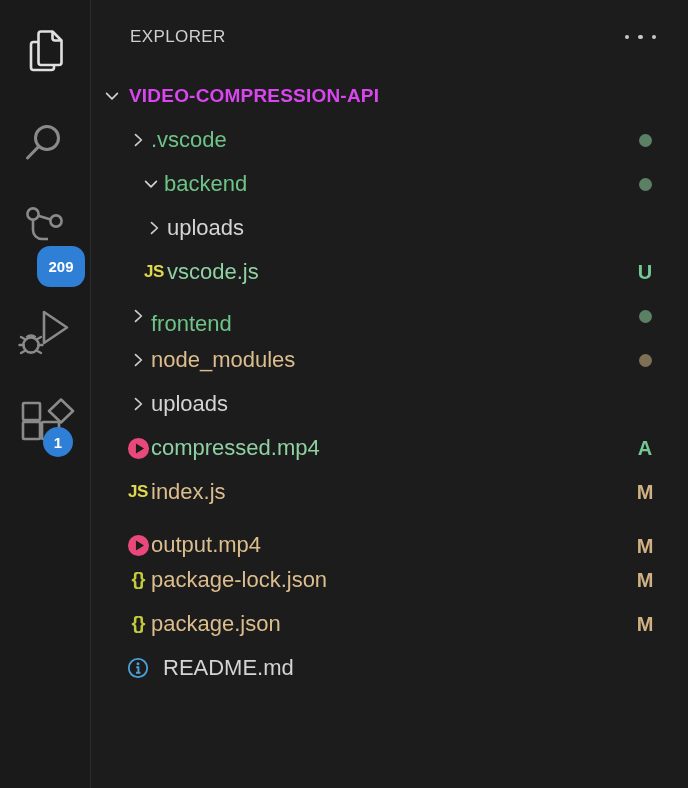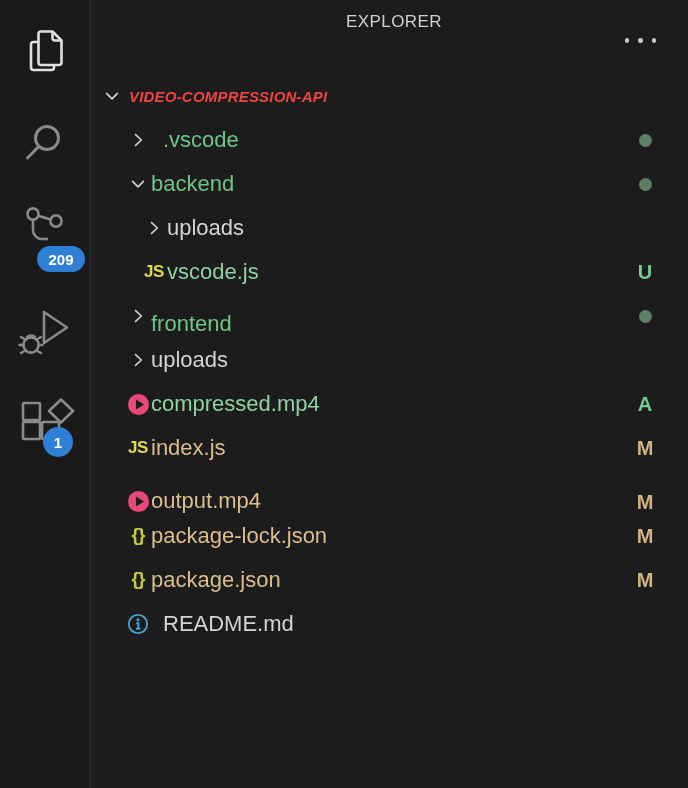--- a/index.html
+++ b/index.html
@@ -13,42 +13,41 @@
   .activitybar{
     position:absolute;left:0;top:0;width:91px;height:788px;
     background:#1a1a1a;border-right:1px solid #2e2e2e;
   }
   .ab-item{position:absolute;display:block;}
   .ab-badge{
     position:absolute;background:var(--accent-badge,#2f7fd6);color:#fff;
     font-weight:700;display:flex;align-items:center;justify-content:center;
     font-size:15px;letter-spacing:0;
   }
-  .ab-badge.pill{left:37px;top:246px;width:48px;height:26px;border-radius:13px;text-align:right;}
+  .ab-badge.pill{left:37px;top:246px;width:48px;height:41px;border-radius:13px;text-align:right;}
   .ab-badge.round{left:43px;top:427px;width:30px;height:30px;border-radius:50%;font-size:15px;}
   
   .sidebar{position:absolute;left:92px;top:0;width:596px;height:788px;background:#1c1c1c;}
   .side-header{
     margin-top:12px;height:50px;display:flex;align-items:center;
-    padding-left:38px;padding-right:30px;flex-direction:column;
+    padding-left:38px;padding-right:30px;
   }
   .side-header .hdr-label{
     font-size:17px;color:#d0d0d0;letter-spacing:.4px;flex:0 0 auto;
   }
   .more-dots{margin-left:auto;display:flex;gap:9px;align-items:center;cursor:pointer;padding:6px 2px;}
   .more-dots span{width:4.5px;height:4.5px;border-radius:50%;background:#c8c8c8;display:block;}
   .section-title{
     margin-top:12px;height:44px;display:flex;align-items:center;
     padding-left:11px;cursor:pointer;
   }
   .section-title .twisty{width:18px;height:18px;flex:0 0 auto;margin-right:8px;display:flex;align-items:center;justify-content:center;}
   .section-title .title-label{
-    font-size:15px;font-weight:700;color:#ef4444;letter-spacing:.2px;
+    font-size:19px;font-weight:700;color:#d946ef;letter-spacing:.2px;
     white-space:nowrap;
-    font-style:italic;
   }
   
   .tree{width:100%;}
   .row{
     height:44px;display:flex;align-items:center;padding-right:30px;cursor:pointer;
     font-size:22px;white-space:nowrap;
   }
   .slot{width:26px;height:26px;flex:0 0 auto;margin-right:0;display:flex;align-items:center;justify-content:center;}
   .js-ic{font-size:17px;font-weight:800;color:var(--js-yellow,#e0d94e);letter-spacing:-.5px;}
   .br-ic{font-size:19px;font-weight:700;color:var(--json-yellow,#c5cb3d);letter-spacing:-1px;padding-bottom:2px;}
@@ -121,32 +120,32 @@
   <div class="section-title">
     <span class="twisty">
       <svg width="18" height="18" viewBox="0 0 16 16">
           <path d="M3.2 5.6 L8 10.6 L12.8 5.6" fill="none" stroke="#cfcfcf" stroke-width="1.5" stroke-linecap="round" stroke-linejoin="round"></path>
         </svg>
     </span>
     <span class="title-label">VIDEO-COMPRESSION-API</span>
   </div>
 
   <div class="tree">
-      <div class="row" style="padding-left: 33px; gap: 12px;">
+      <div class="row" style="padding-left: 33px;">
         <span class="slot">
           <svg width="18" height="18" viewBox="0 0 16 16">
             <path d="M5.8 3.2 L11 8 L5.8 12.8" fill="none" stroke="#cfcfcf" stroke-width="1.5" stroke-linecap="round" stroke-linejoin="round"></path>
           </svg>
         </span>
         <span class="lbl" style="color: var(--folder-green);">.vscode</span>
         <span class="badge-col">
           <span class="dot" style="background: var(--dot-green);"></span>
         </span>
       </div>
-      <div class="row" style="padding-left: 33px;">
+      <div class="row" style="padding-left: 46px;">
         <span class="slot">
           <svg width="18" height="18" viewBox="0 0 16 16">
             <path d="M3.2 5.6 L8 10.6 L12.8 5.6" fill="none" stroke="#cfcfcf" stroke-width="1.5" stroke-linecap="round" stroke-linejoin="round"></path>
           </svg>
         </span>
         <span class="lbl" style="color: var(--folder-green);">backend</span>
         <span class="badge-col">
           <span class="dot" style="background: var(--dot-green);"></span>
         </span>
       </div>
@@ -170,20 +169,31 @@
       </div>
       <div class="row" style="padding-left: 33px;">
         <span class="slot">
           <svg width="18" height="18" viewBox="0 0 16 16">
             <path d="M5.8 3.2 L11 8 L5.8 12.8" fill="none" stroke="#cfcfcf" stroke-width="1.5" stroke-linecap="round" stroke-linejoin="round"></path>
           </svg>
         </span>
         <span class="lbl" style="color: var(--folder-green); margin-top: 16px;">frontend</span>
         <span class="badge-col">
           <span class="dot" style="background: var(--dot-green);"></span>
+        </span>
+      </div>
+      <div class="row" style="padding-left: 33px;">
+        <span class="slot">
+          <svg width="18" height="18" viewBox="0 0 16 16">
+            <path d="M5.8 3.2 L11 8 L5.8 12.8" fill="none" stroke="#cfcfcf" stroke-width="1.5" stroke-linecap="round" stroke-linejoin="round"></path>
+          </svg>
+        </span>
+        <span class="lbl" style="color: var(--modified-tan);">node_modules</span>
+        <span class="badge-col">
+          <span class="dot" style="background: var(--dot-olive);"></span>
         </span>
       </div>
       <div class="row" style="padding-left: 33px;">
         <span class="slot">
           <svg width="18" height="18" viewBox="0 0 16 16">
             <path d="M5.8 3.2 L11 8 L5.8 12.8" fill="none" stroke="#cfcfcf" stroke-width="1.5" stroke-linecap="round" stroke-linejoin="round"></path>
           </svg>
         </span>
         <span class="lbl" style="color: var(--plain-gray);">uploads</span>
         <span class="badge-col"></span>

